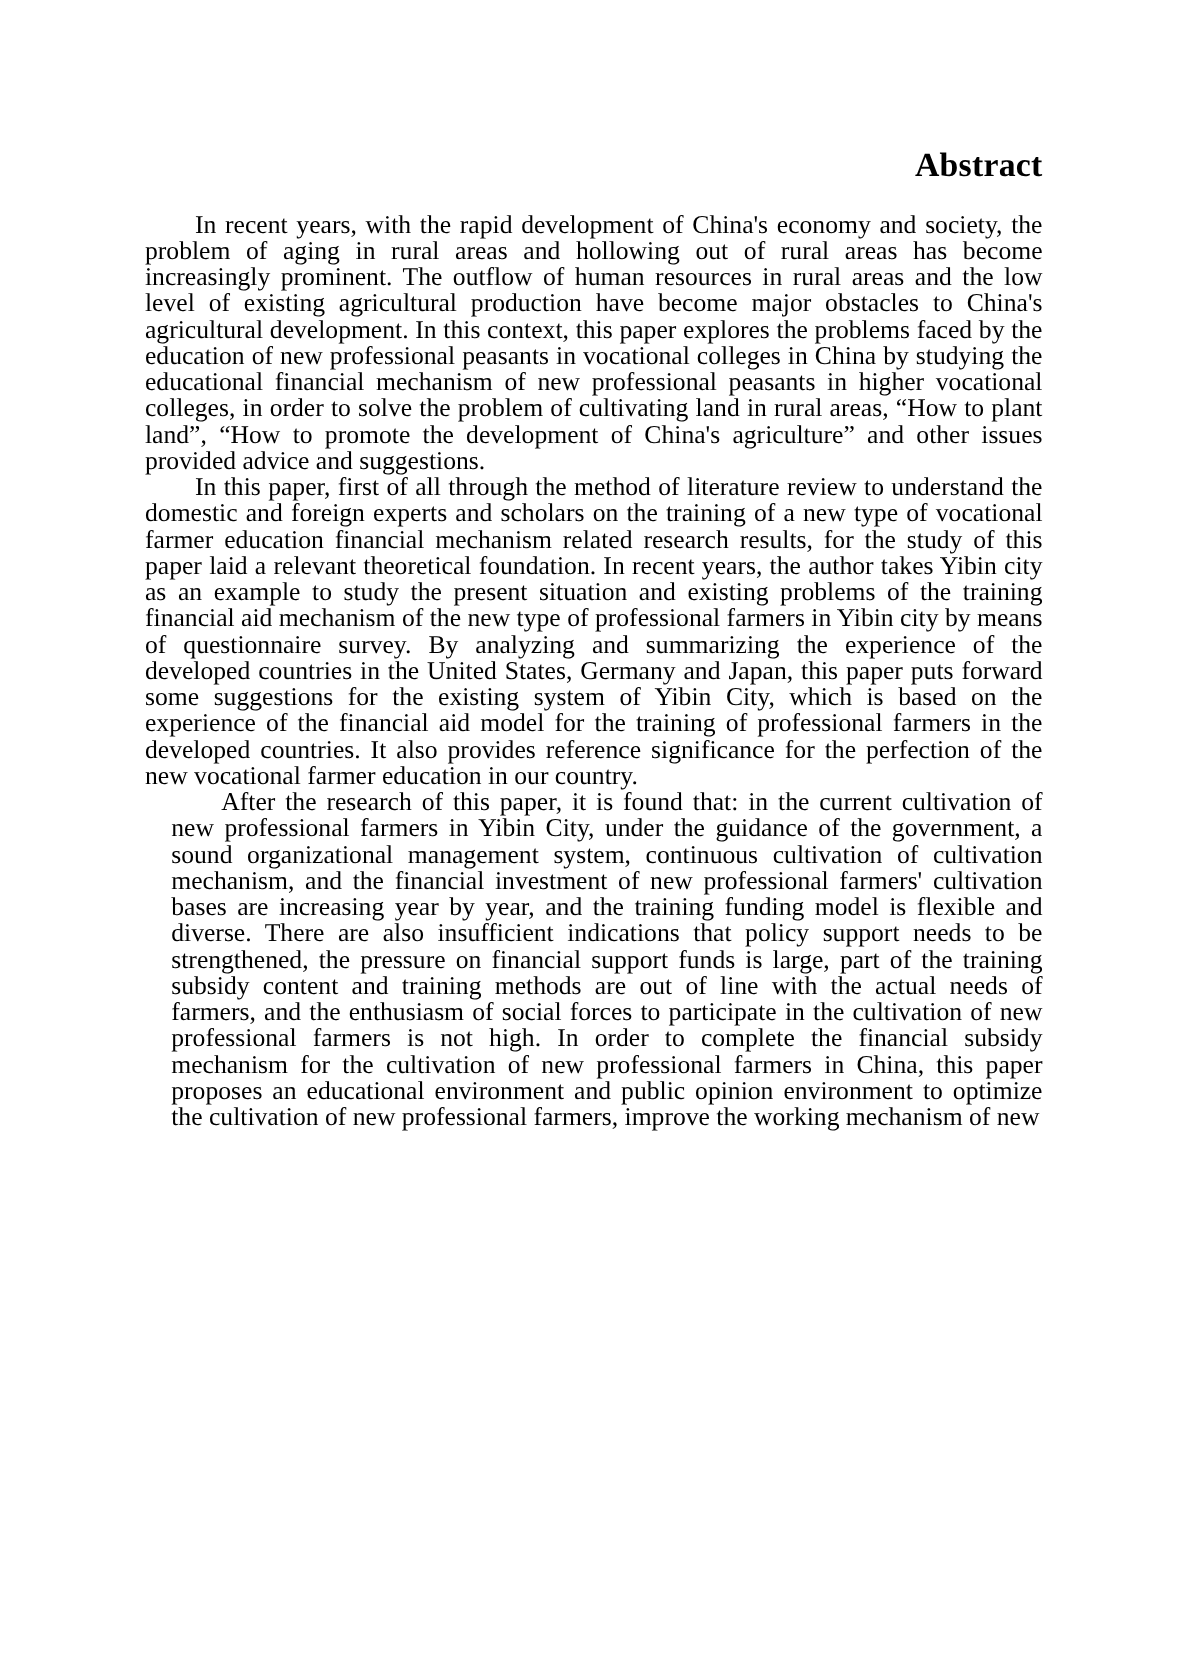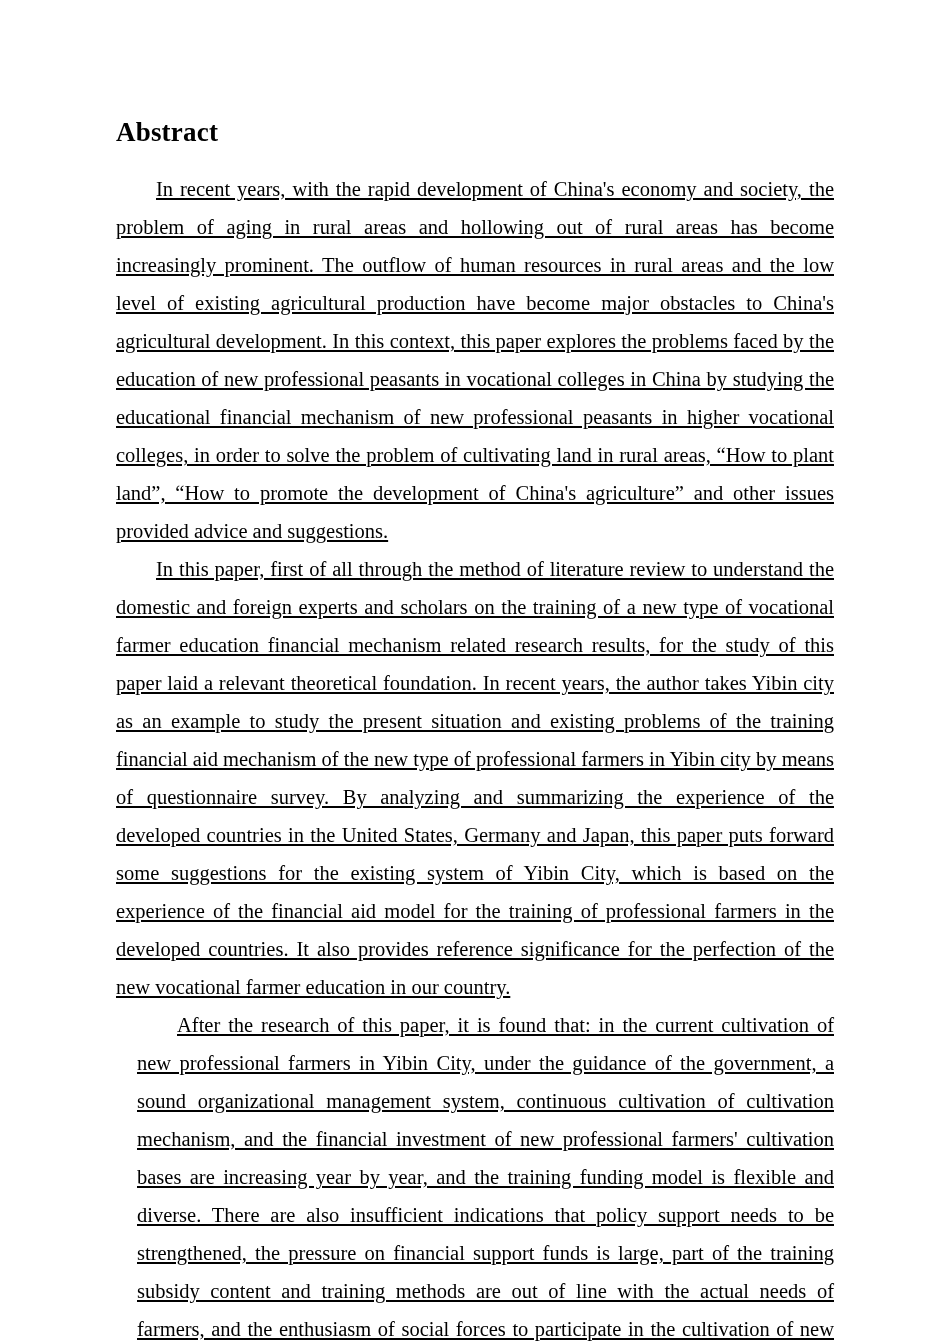--- a/index.html
+++ b/index.html
@@ -27,43 +27,42 @@
     position: absolute;
     left: 116px;
     top: 0;
     width: 718px;
   }
 
   .doc-title {
     font-family: "Liberation Serif", "DejaVu Serif", serif;
     font-size: 27px;
     font-weight: bold;
-    text-align: left;
+    text-align: right;
     letter-spacing: 0.2px;
     margin: 0;
     padding-top: 115px;
     padding-bottom: 0;
     line-height: 34px;
   }
 
   .abstract-body {
     margin-top: 21px;
   }
 
   .para {
     font-size: 20.5px;
-    line-height: 38px;
+    line-height: 21px;
     text-align: justify;
     text-justify: inter-word;
     text-indent: 40px;
     margin: 0;
     padding: 0;
     hyphens: none;
     word-spacing: 0px;
-    text-decoration: underline;
   }
 
   
   .para-clipped {
     margin-bottom: 0;
     margin-left: 21px;
   }
 </style>
 </head>
 <body>

